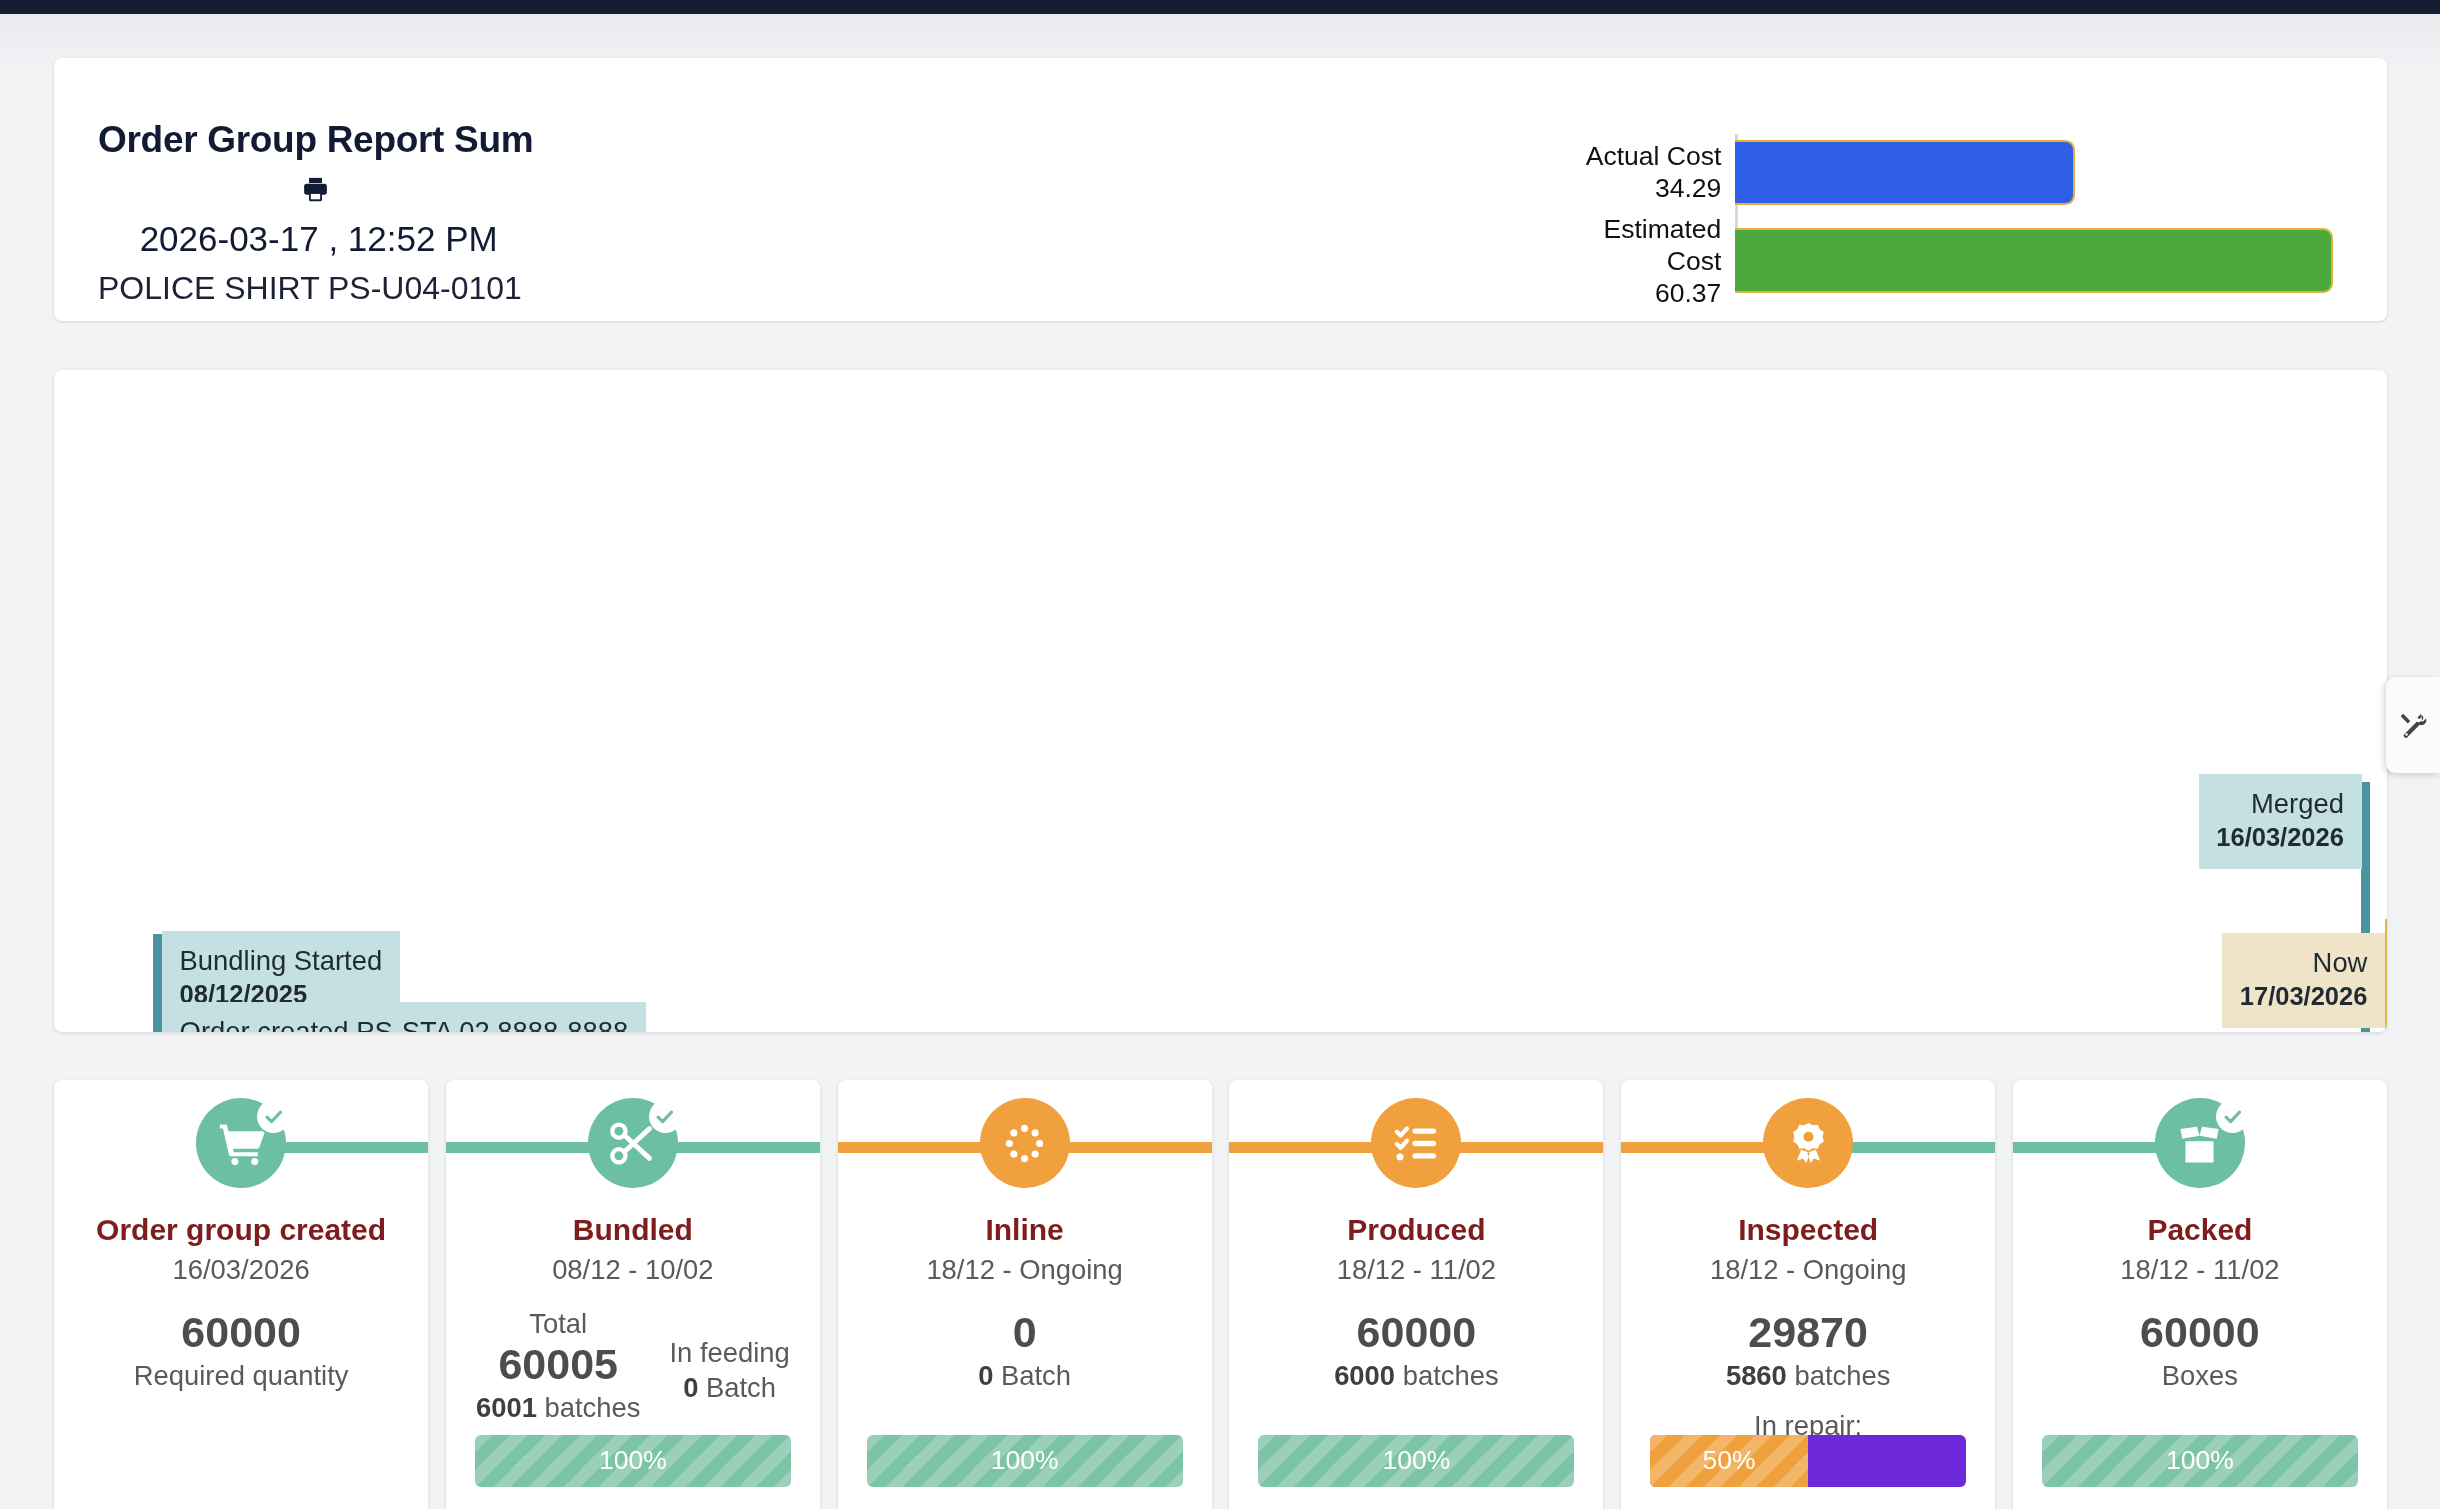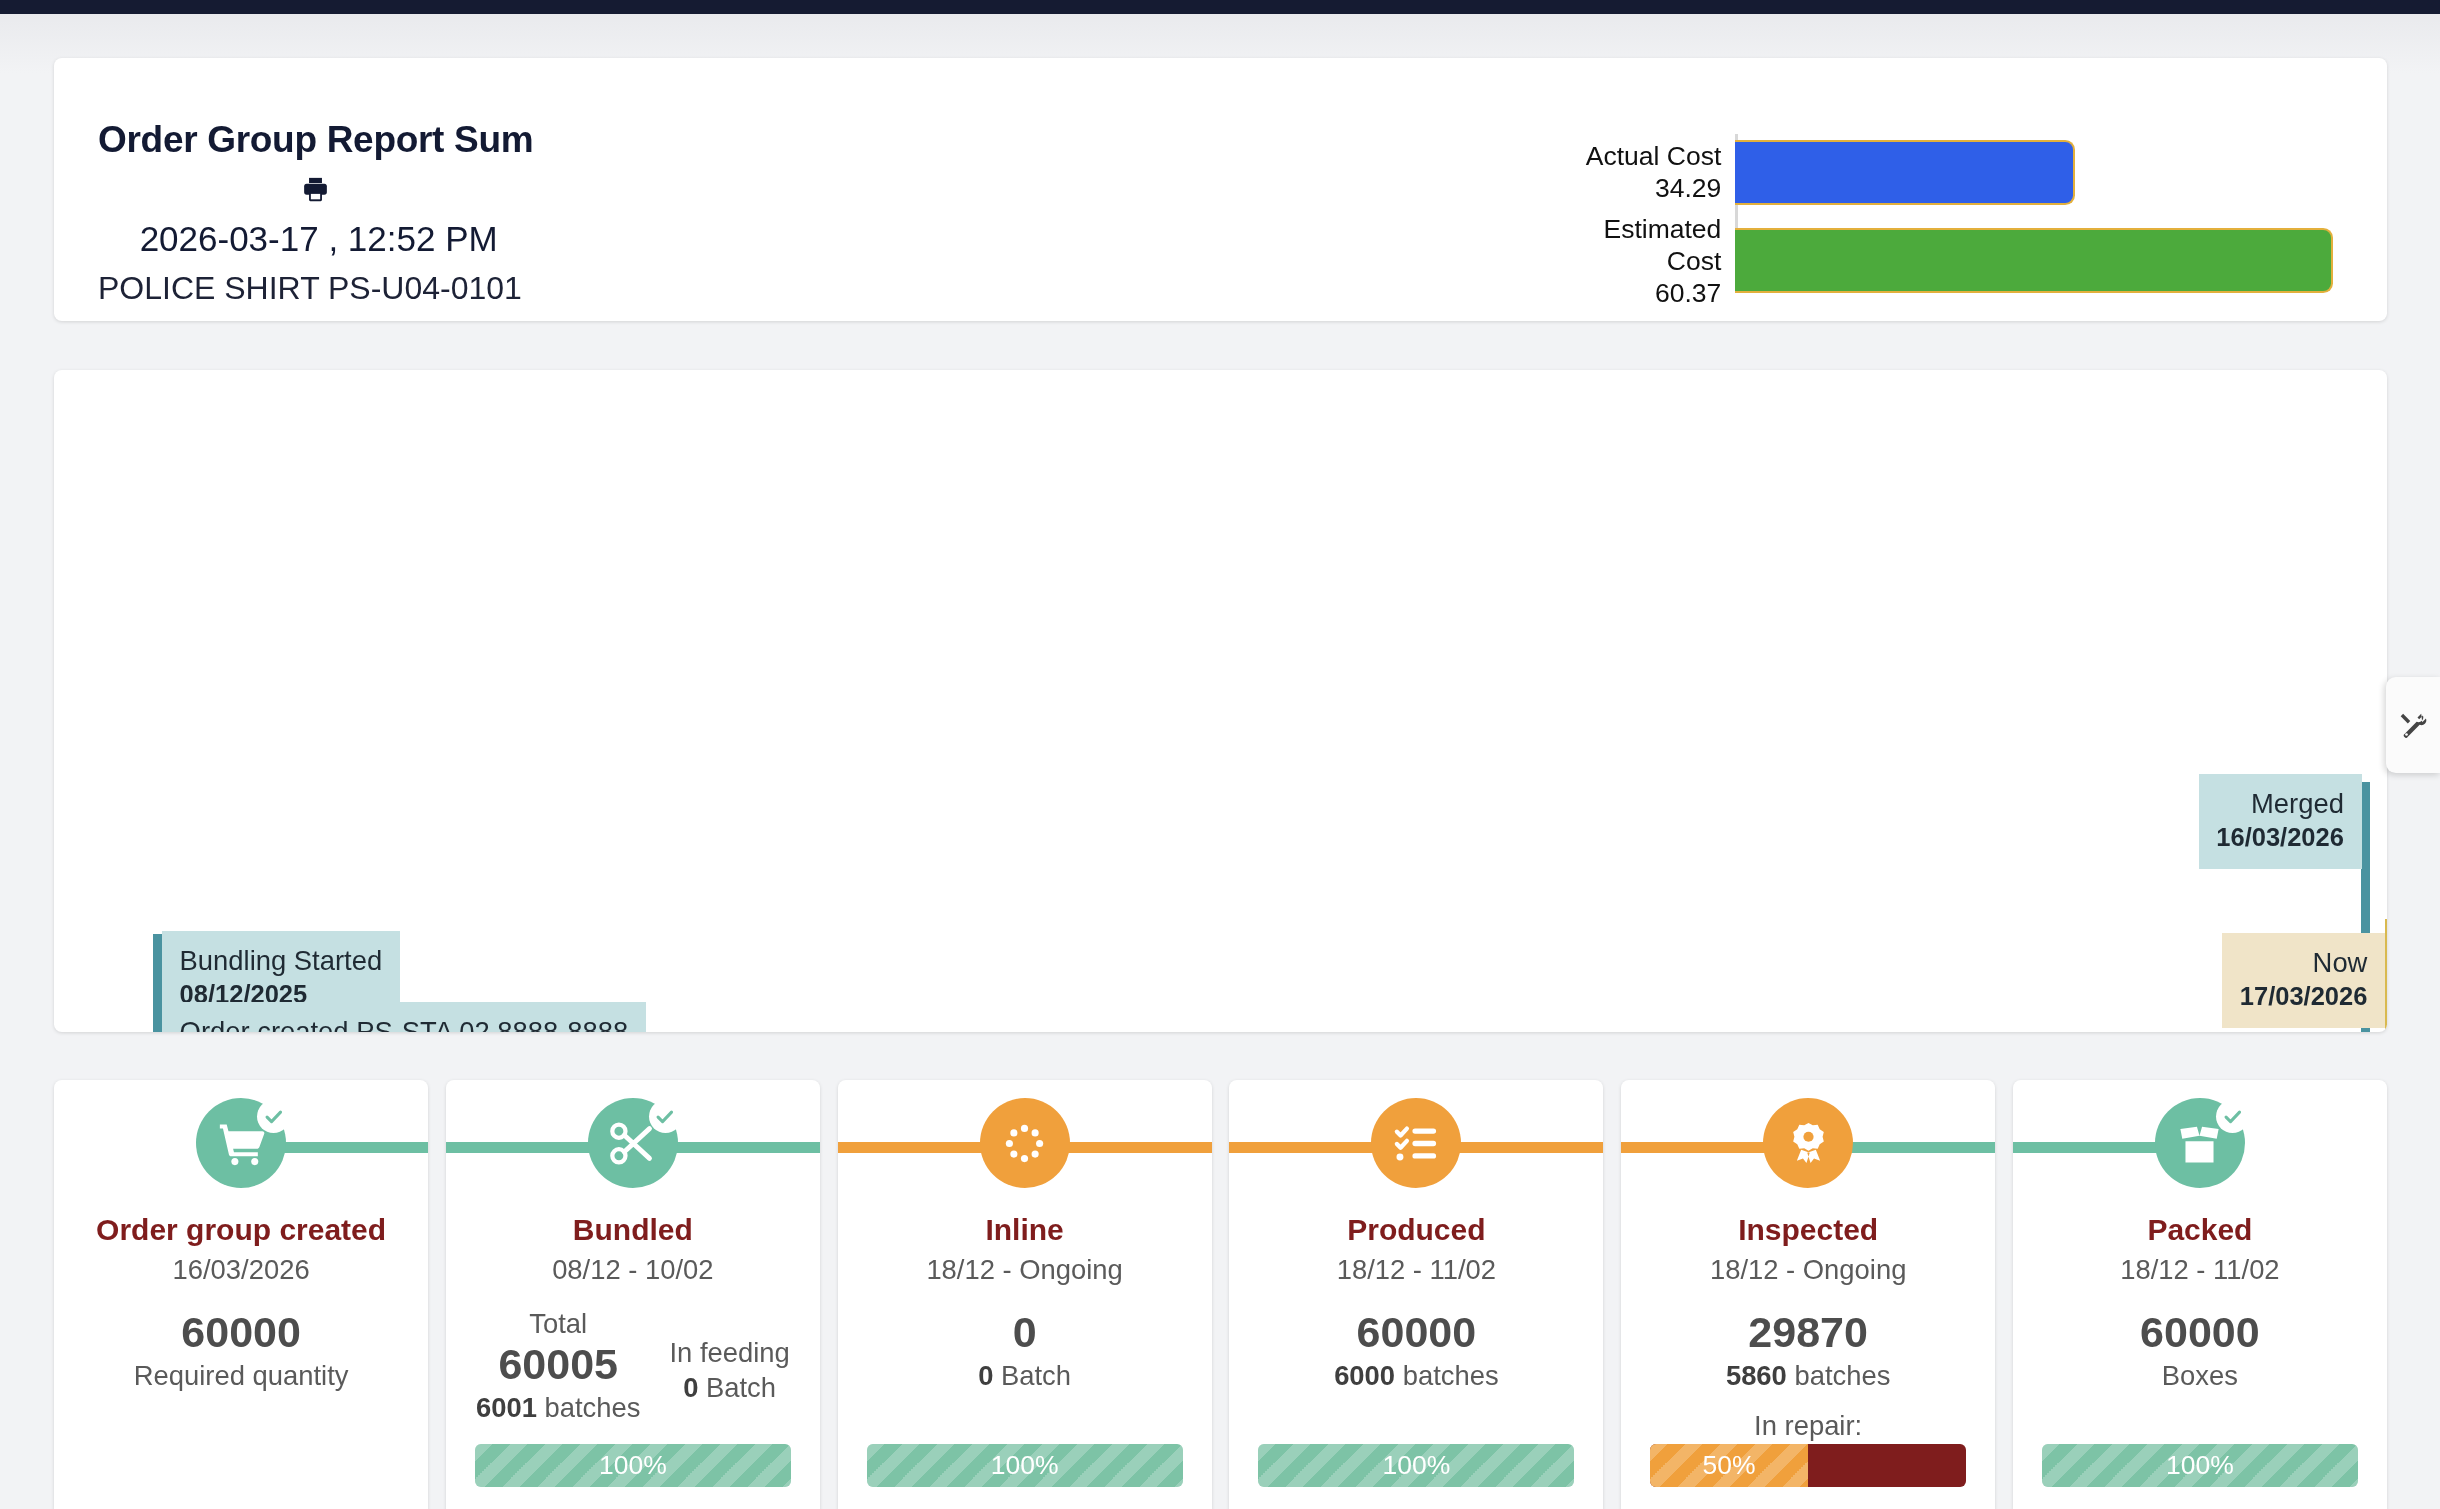--- a/index.html
+++ b/index.html
@@ -130,21 +130,21 @@
   }
   .stage-col { text-align: center; }
   .stage-col.main { min-width: 147px; }
   .stage-total-label { font-size: 27.4px; color: #5a5a5a; }
   .stage-big { font-size: 43px; font-weight: bold; color: #4d4d4d; line-height: 1.15; }
   .stage-sub { font-size: 27.4px; color: #5a5a5a; margin-top: 2.9px; white-space: nowrap; }
   .stage-sub b { color: #3f3f3f; }
   .stage-extra { font-size: 27.4px; color: #5a5a5a; margin-top: 18px; }
   .progress-wrap {
     position: absolute; bottom: 29px; left: 29px; right: 29px;
-    height: 43px; border-radius: 5.9px; background: #7f1d1d; overflow: hidden;
+    height: 52px; border-radius: 5.9px; background: #6d28d9; overflow: hidden;
   }
   .progress-fill {
     height: 100%; display: flex; align-items: center; justify-content: center;
     color: #fff; font-size: 26.5px;
     background-image: linear-gradient(135deg,
       rgba(255,255,255,.22) 25%, transparent 25%,
       transparent 50%, rgba(255,255,255,.22) 50%,
       rgba(255,255,255,.22) 75%, transparent 75%, transparent);
     background-size: 35px 35px;
   }

